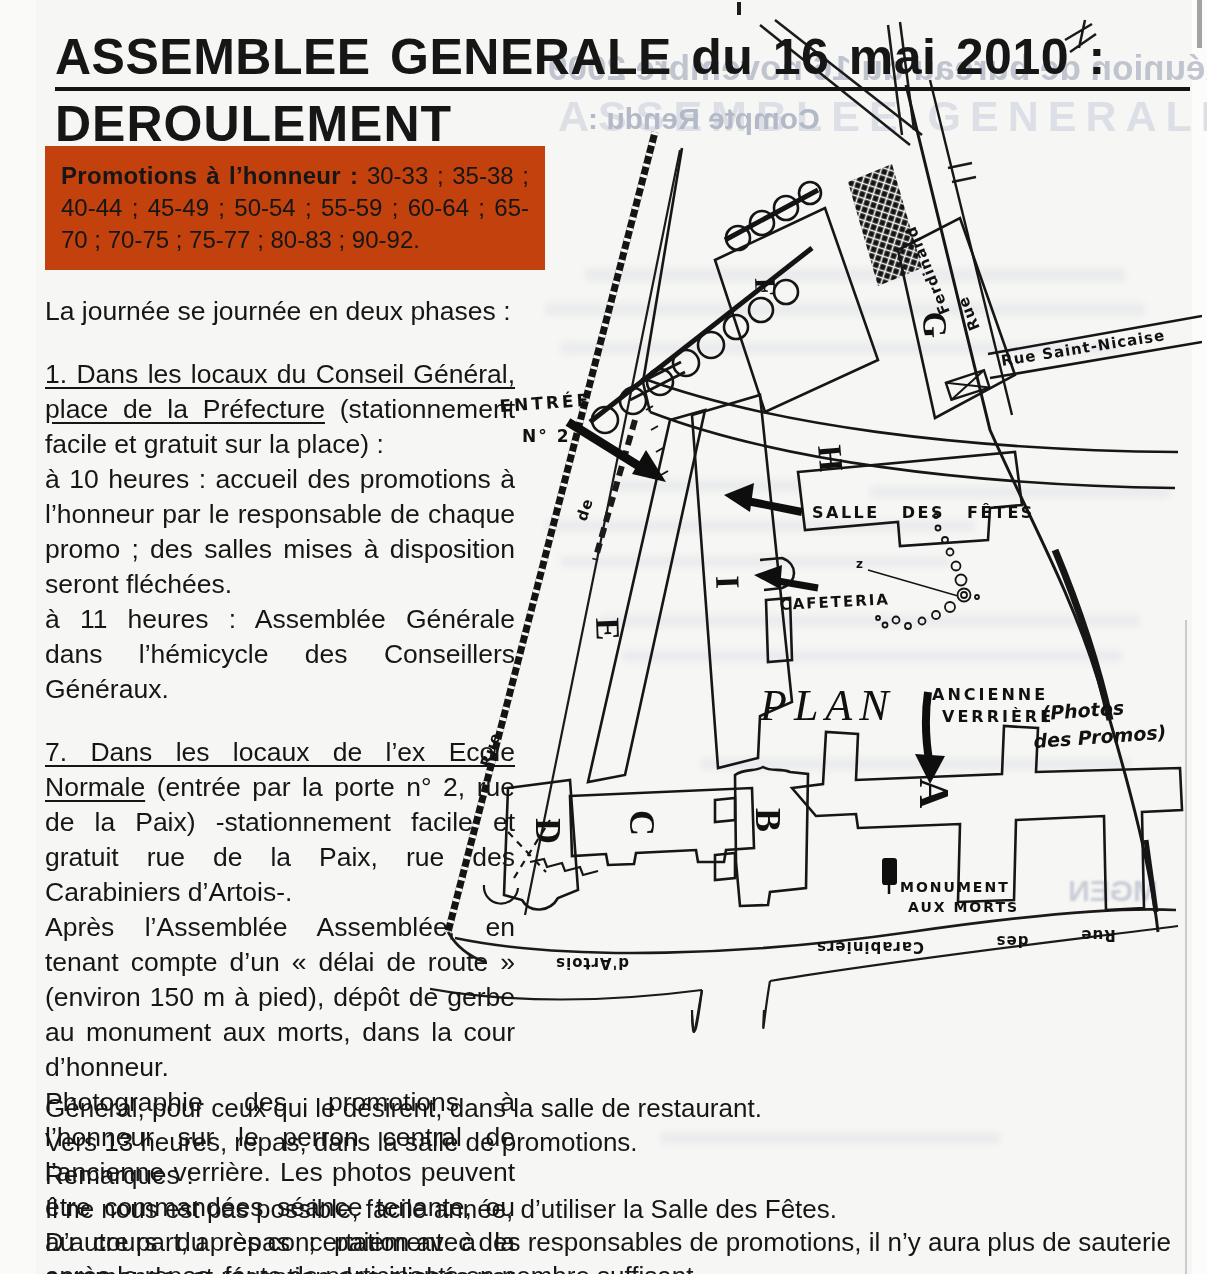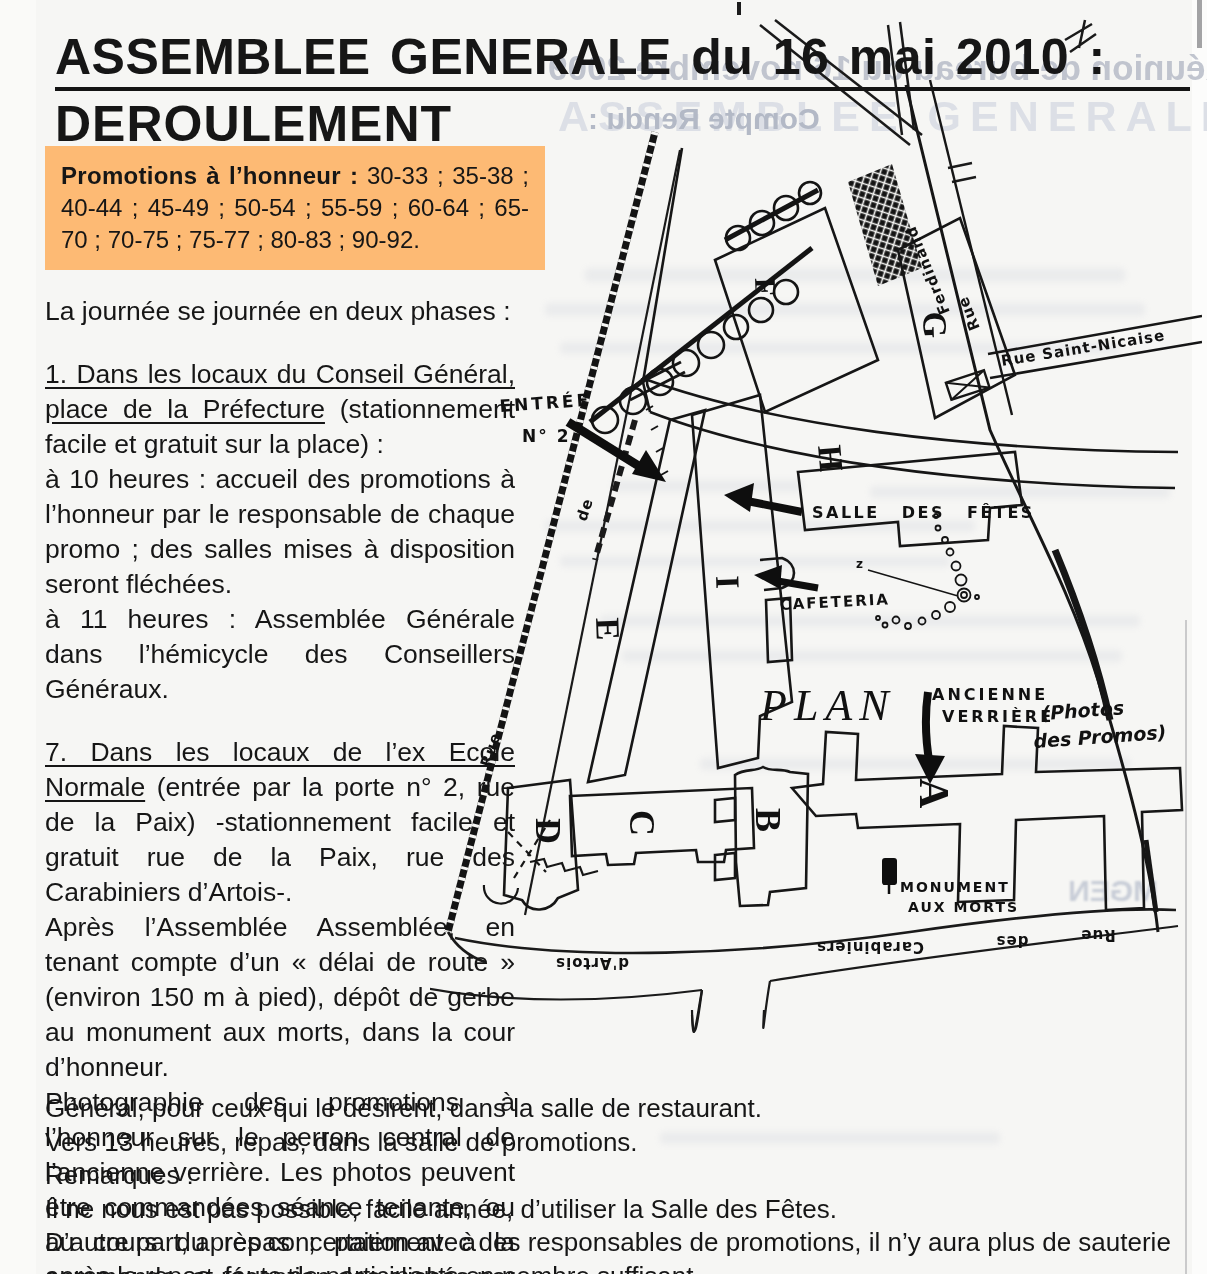--- a/index.html
+++ b/index.html
@@ -20,21 +20,21 @@
   .g4{left:1068px;top:874px;font-size:30px;color:#c8cdd7;filter:blur(.8px);}
   .bleed{position:absolute;background:#9aa2b8;opacity:.12;filter:blur(3px);border-radius:4px;z-index:0;}
 
   
   .title-wrap{position:absolute;left:55px;top:28px;width:1135px;z-index:2;}
   .title-l1{font-size:50px;font-weight:bold;letter-spacing:.5px;word-spacing:5px;
             border-bottom:4px solid #141414;padding-bottom:1px;}
   .title-l2{font-size:50px;font-weight:bold;letter-spacing:1px;margin-top:4px;}
 
   
-  .promo{position:absolute;left:45px;top:146px;width:468px;background:#fdba74;
+  .promo{position:absolute;left:45px;top:146px;width:468px;background:#c2410c;
          padding:14px 16px;font-size:24px;line-height:32px;text-align:justify;z-index:2;}
   .promo b{letter-spacing:.3px;}
 
   
   .col{position:absolute;left:45px;top:294px;width:470px;font-size:26.5px;line-height:35px;z-index:2;}
   .col p{margin:0;text-align:justify;}
   .mb{margin-bottom:28px !important;}
   .b{font-weight:normal;}
   .u{text-decoration:underline;text-underline-offset:4px;}
 

